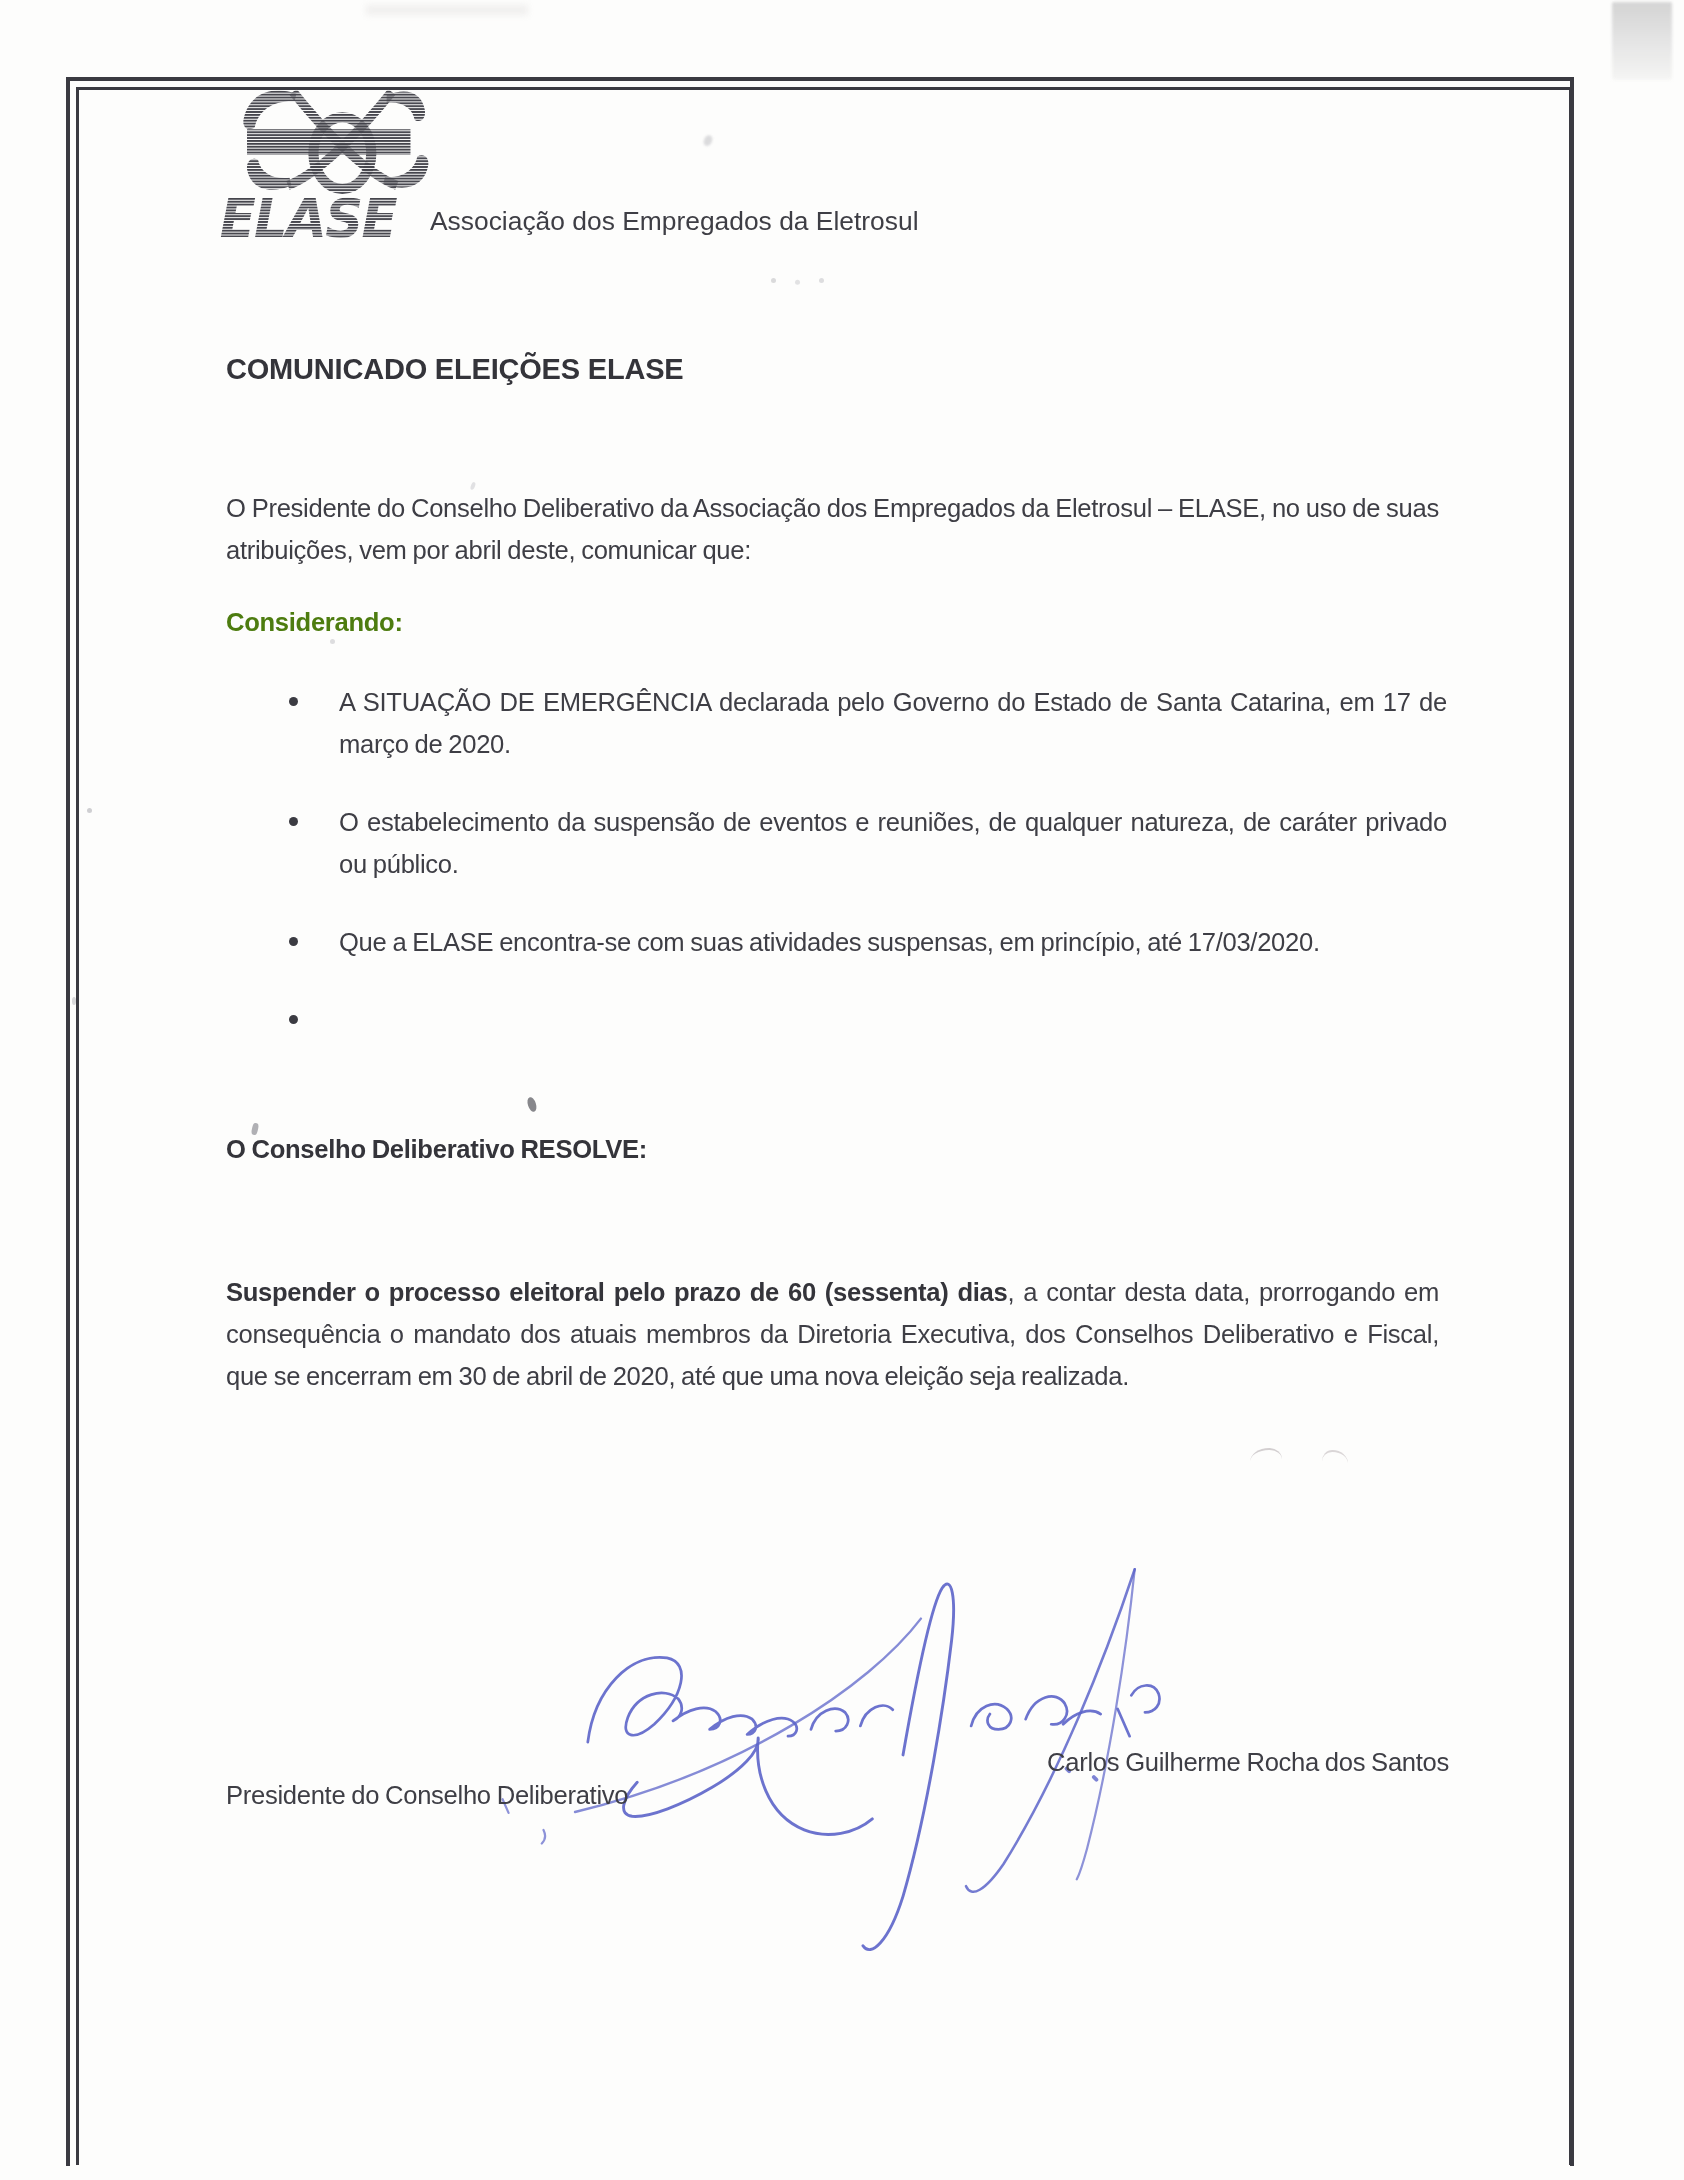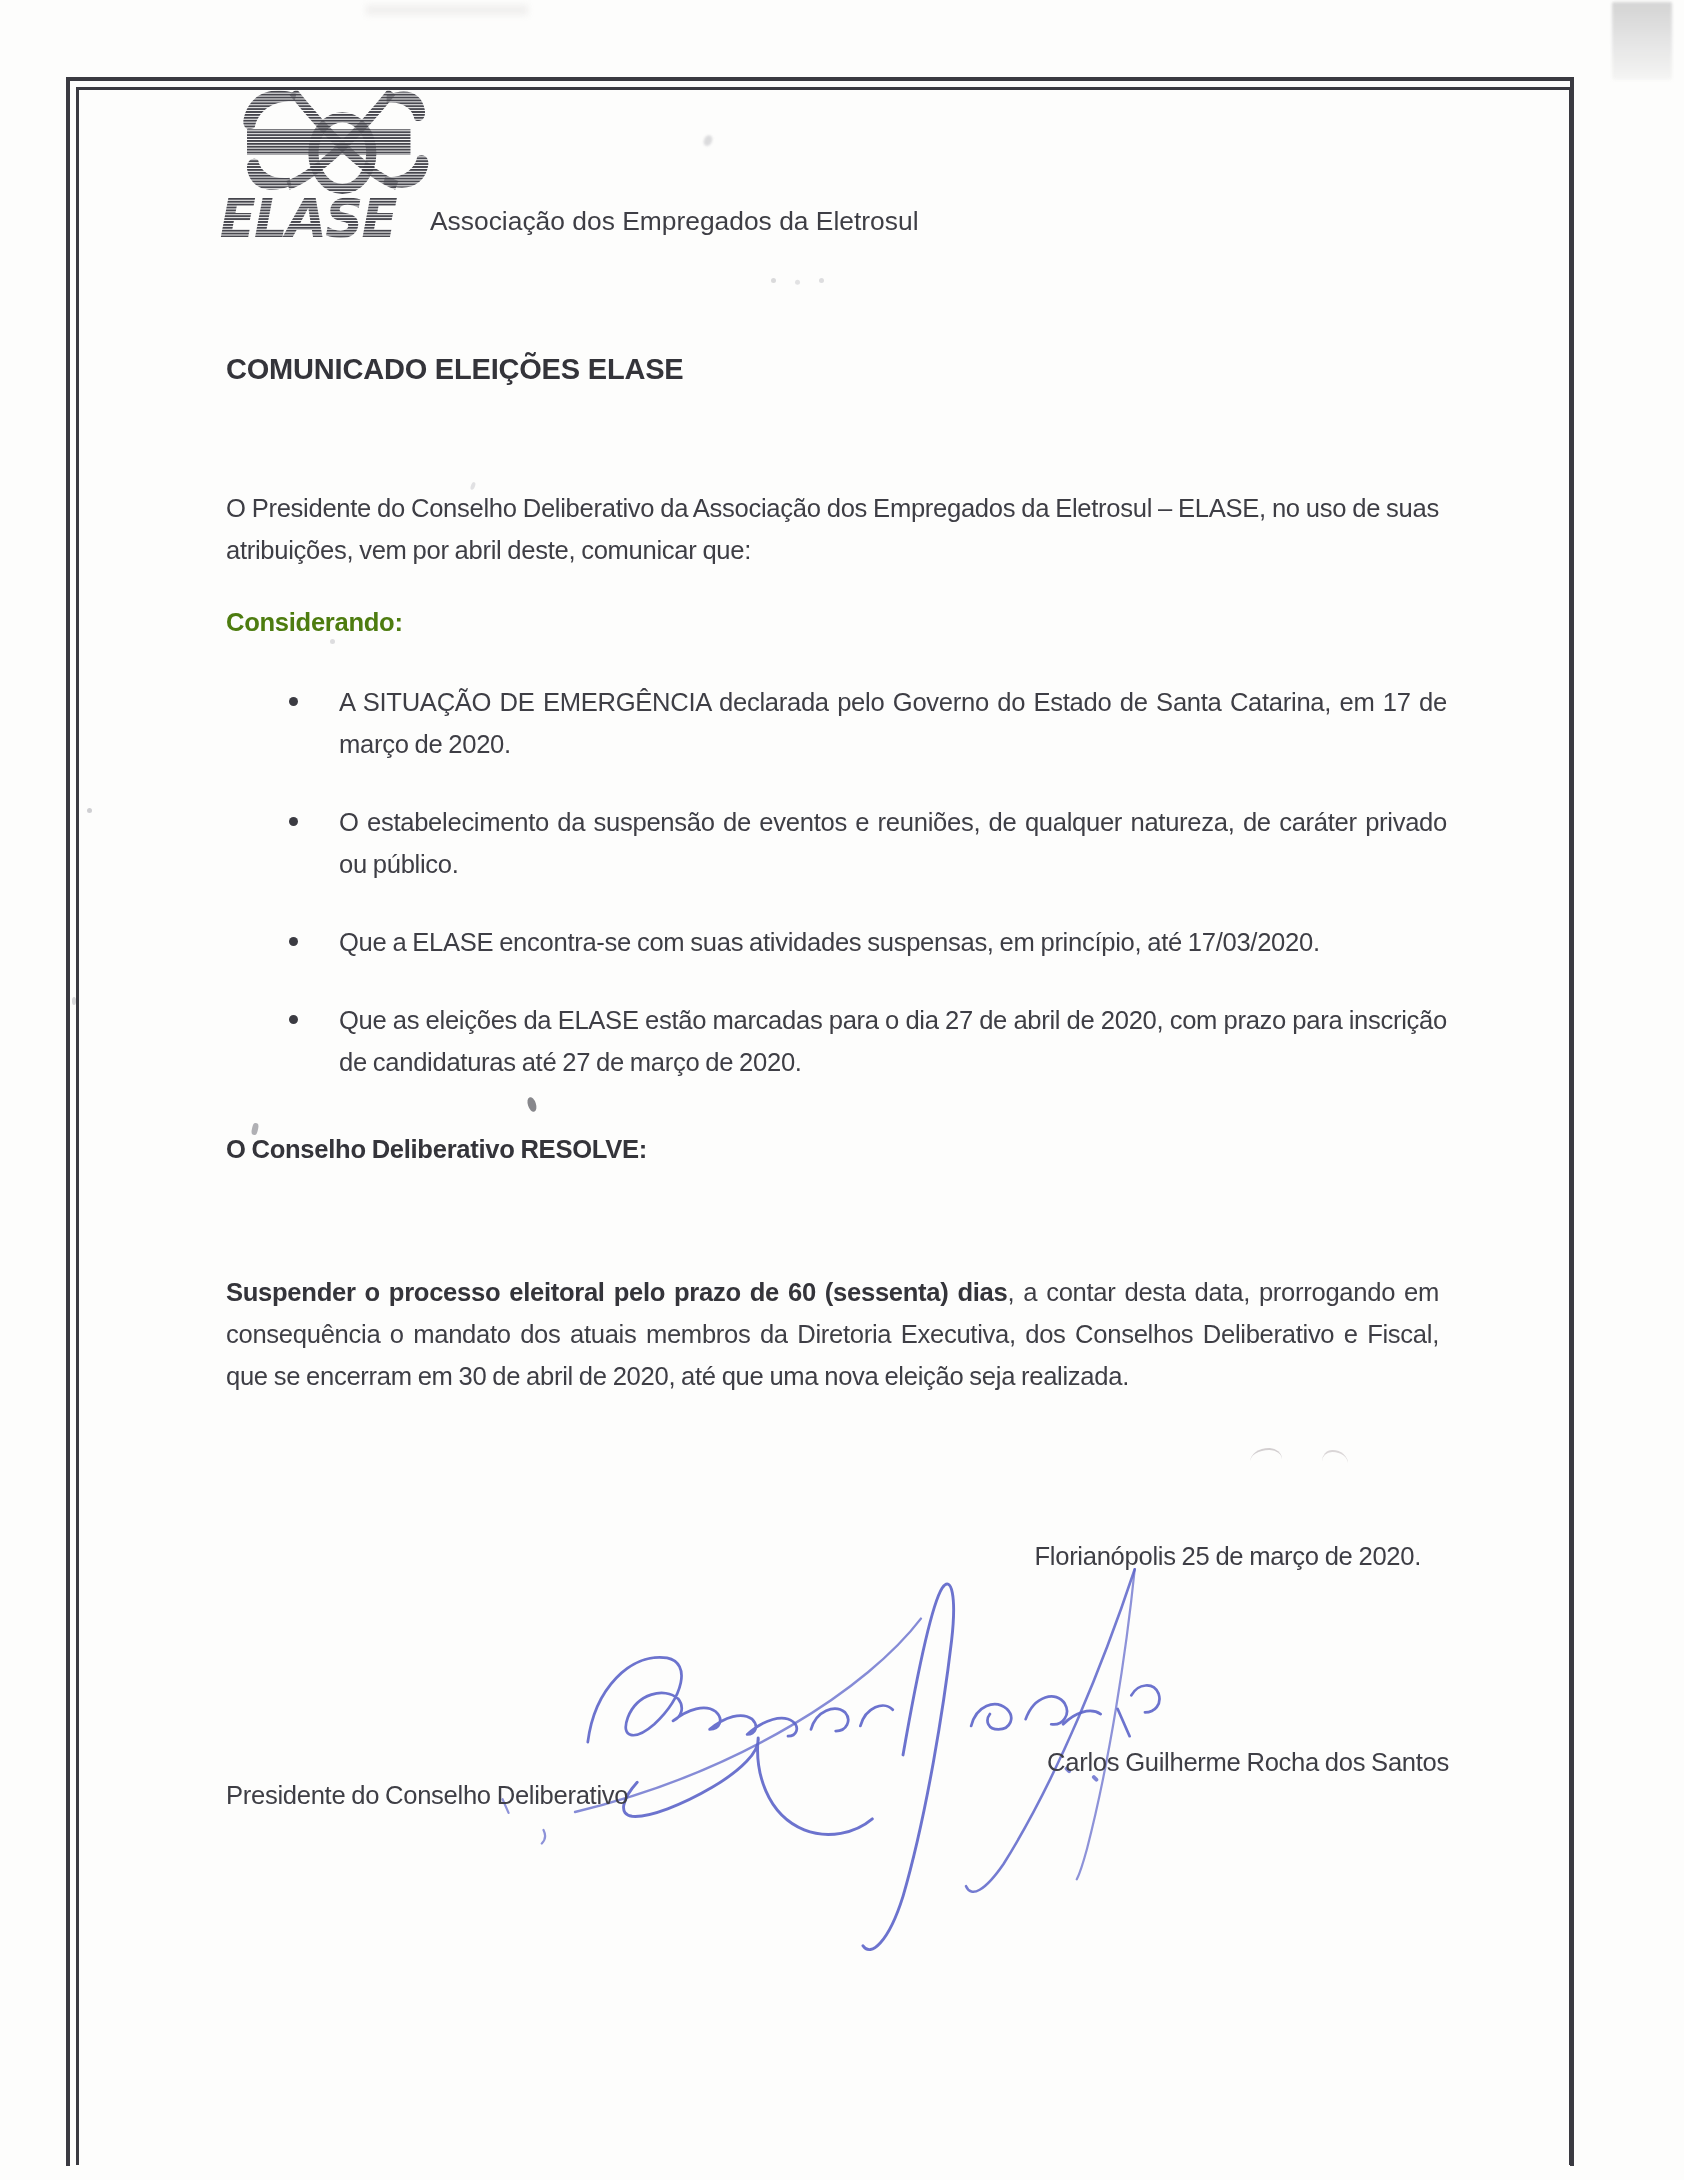--- a/index.html
+++ b/index.html
@@ -141,29 +141,27 @@
     <li class="just">
       <span class="bullet-dot"></span>
       <span>O estabelecimento da suspensão de eventos e reuniões, de qualquer natureza, de caráter privado ou público.</span>
     </li>
     <li class="just">
       <span class="bullet-dot"></span>
       <span>Que a ELASE encontra-se com suas atividades suspensas, em princípio, até 17/03/2020.</span>
     </li>
     <li class="just">
       <span class="bullet-dot"></span>
-      <span>Que as eleições da ELASE estão marcadas para o dia 27 de abril de 2020, com prazo para inscrição de candidaturas até 27 de março de 2020.</span>
     </li>
   </ul>
 
   <div class="resolve bodytext">O Conselho Deliberativo RESOLVE:</div>
 
   <div class="resolution bodytext just"><span class="lead">Suspender o processo eleitoral pelo prazo de 60 (sessenta) dias</span><span>, a contar desta data, prorrogando em consequência o mandato dos atuais membros da Diretoria Executiva, dos Conselhos Deliberativo e Fiscal, que se encerram em 30 de abril de 2020, até que uma nova eleição seja realizada.</span></div>
 
-  <div class="dateline bodytext">Florianópolis 25 de março de 2020.</div>
 
   <svg class="signature" viewBox="0 0 1040 520" aria-hidden="true">
 
     <path stroke-width="3.2" opacity="0.9" d="
       M 150 215
       C 158 152 200 110 243 116
       C 272 122 262 162 228 194
       C 205 214 188 210 197 186
       C 208 158 240 150 256 164
       C 264 174 260 186 250 190

